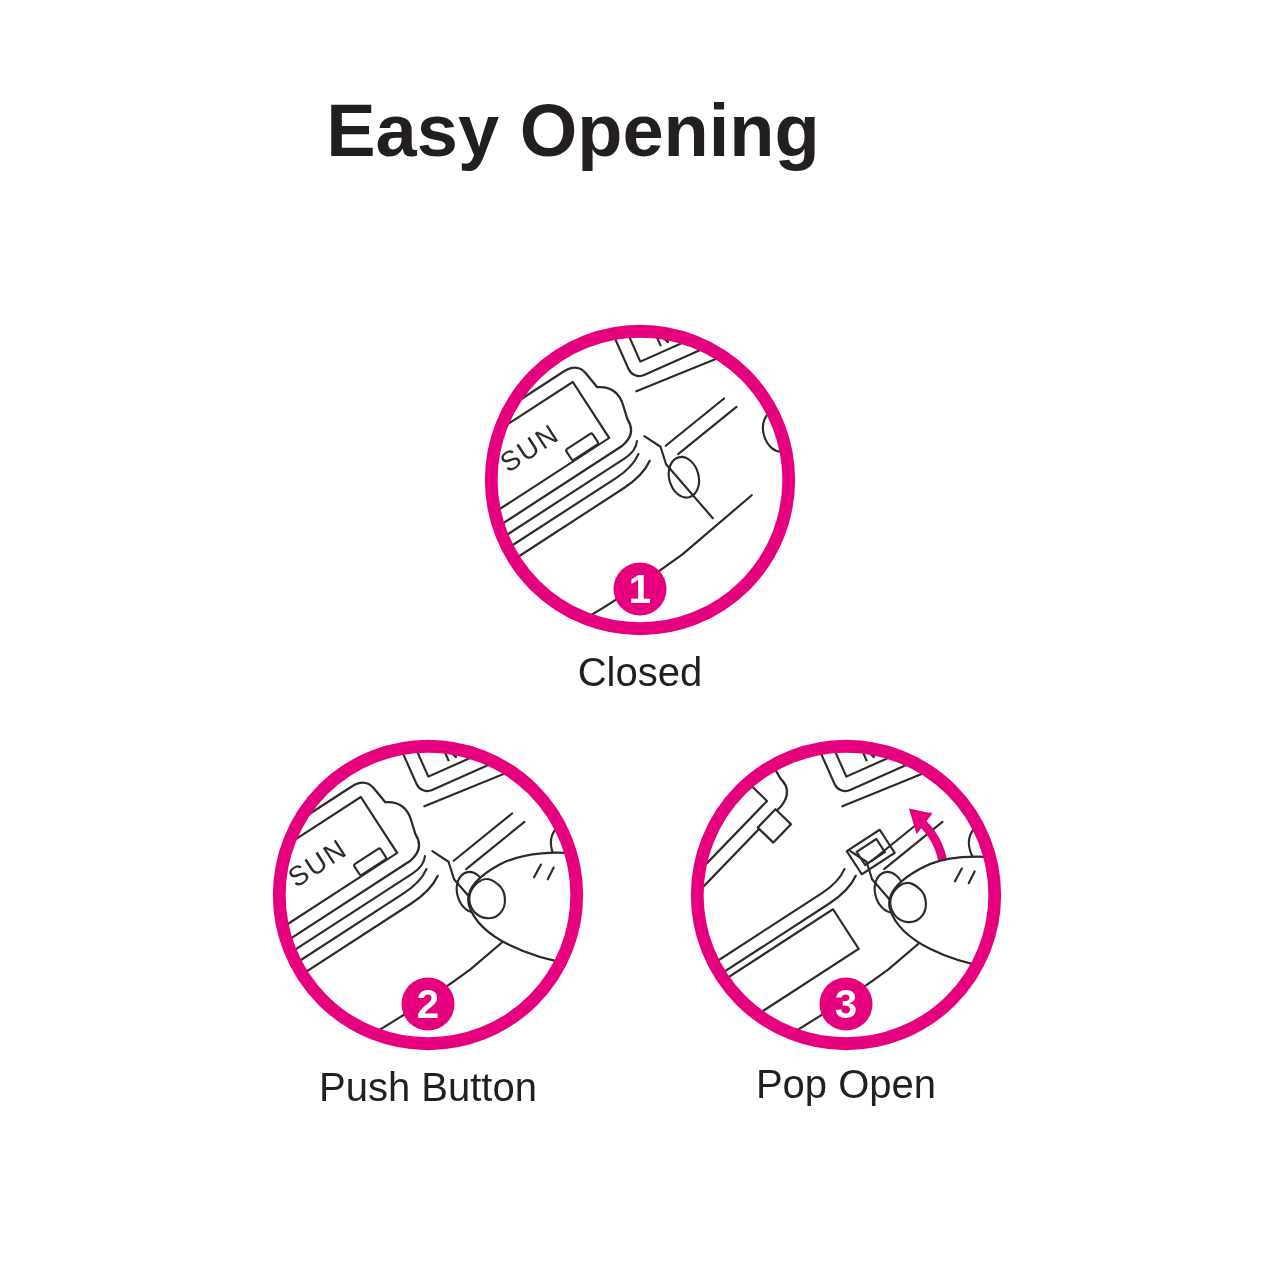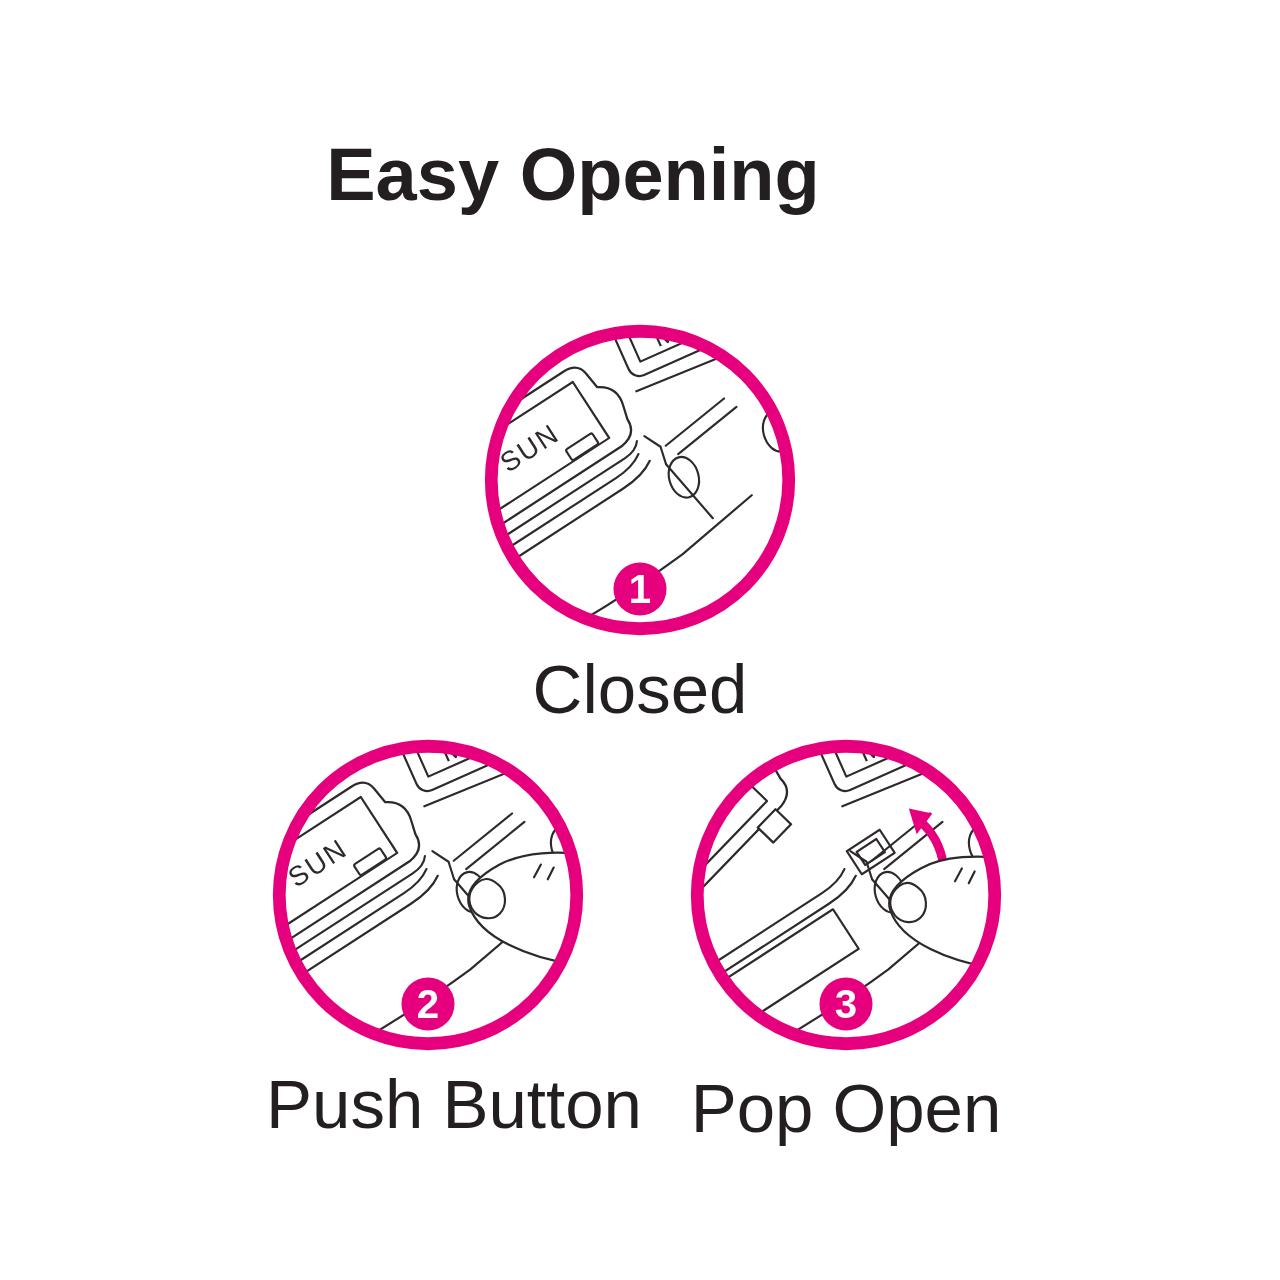--- a/index.html
+++ b/index.html
@@ -1,28 +1,28 @@
 <!DOCTYPE html>
 <html><head>
 <meta charset="utf-8">
 <style>
   html,body{margin:0;padding:0;background:#ffffff;}
   #canvas{position:relative;width:1280px;height:1280px;background:#ffffff;overflow:hidden;
           font-family:"Liberation Sans","DejaVu Sans",sans-serif;color:#231F20;}
   .title{position:absolute;top:86px;left:0;width:1146px;text-align:center;
-         font-size:74px;font-weight:bold;line-height:1.22;letter-spacing:0px;color:#231F20;margin-top:44px;}
+         font-size:74px;font-weight:bold;line-height:1.22;letter-spacing:0px;color:#231F20;}
   .stage{position:absolute;width:324px;}
   .stage svg{display:block;width:324px;height:324px;}
   #stage1{left:478px;top:318px;}
   #stage2{left:266px;top:733px;}
   #stage3{left:684px;top:733px;}
-  .caption{width:324px;text-align:center;font-size:69px;font-weight:400;
+  .caption{width:324px;text-align:center;font-size:40px;font-weight:400;
            color:#231F20;margin-top:8px;white-space:nowrap;}
   #stage2 .caption{}
-  #stage3 .caption{margin-top:12px;}
+  #stage3 .caption{margin-top:5px;}
   .ink{stroke:#2E2A2B;fill:none;stroke-width:2.2;stroke-linecap:round;stroke-linejoin:round;}
   .inkfill{stroke:#2E2A2B;fill:#ffffff;stroke-width:2.3;stroke-linecap:round;stroke-linejoin:round;}
   svg text.daylabel{fill:#2E2A2B;font-family:"Liberation Sans","DejaVu Sans",sans-serif;
            font-size:28px;letter-spacing:2px;}
   svg text.badgenum{fill:#ffffff;font-family:"Liberation Sans","DejaVu Sans",sans-serif;
            font-size:41px;font-weight:bold;text-anchor:middle;}
 </style>
 </head>
 <body>
 

